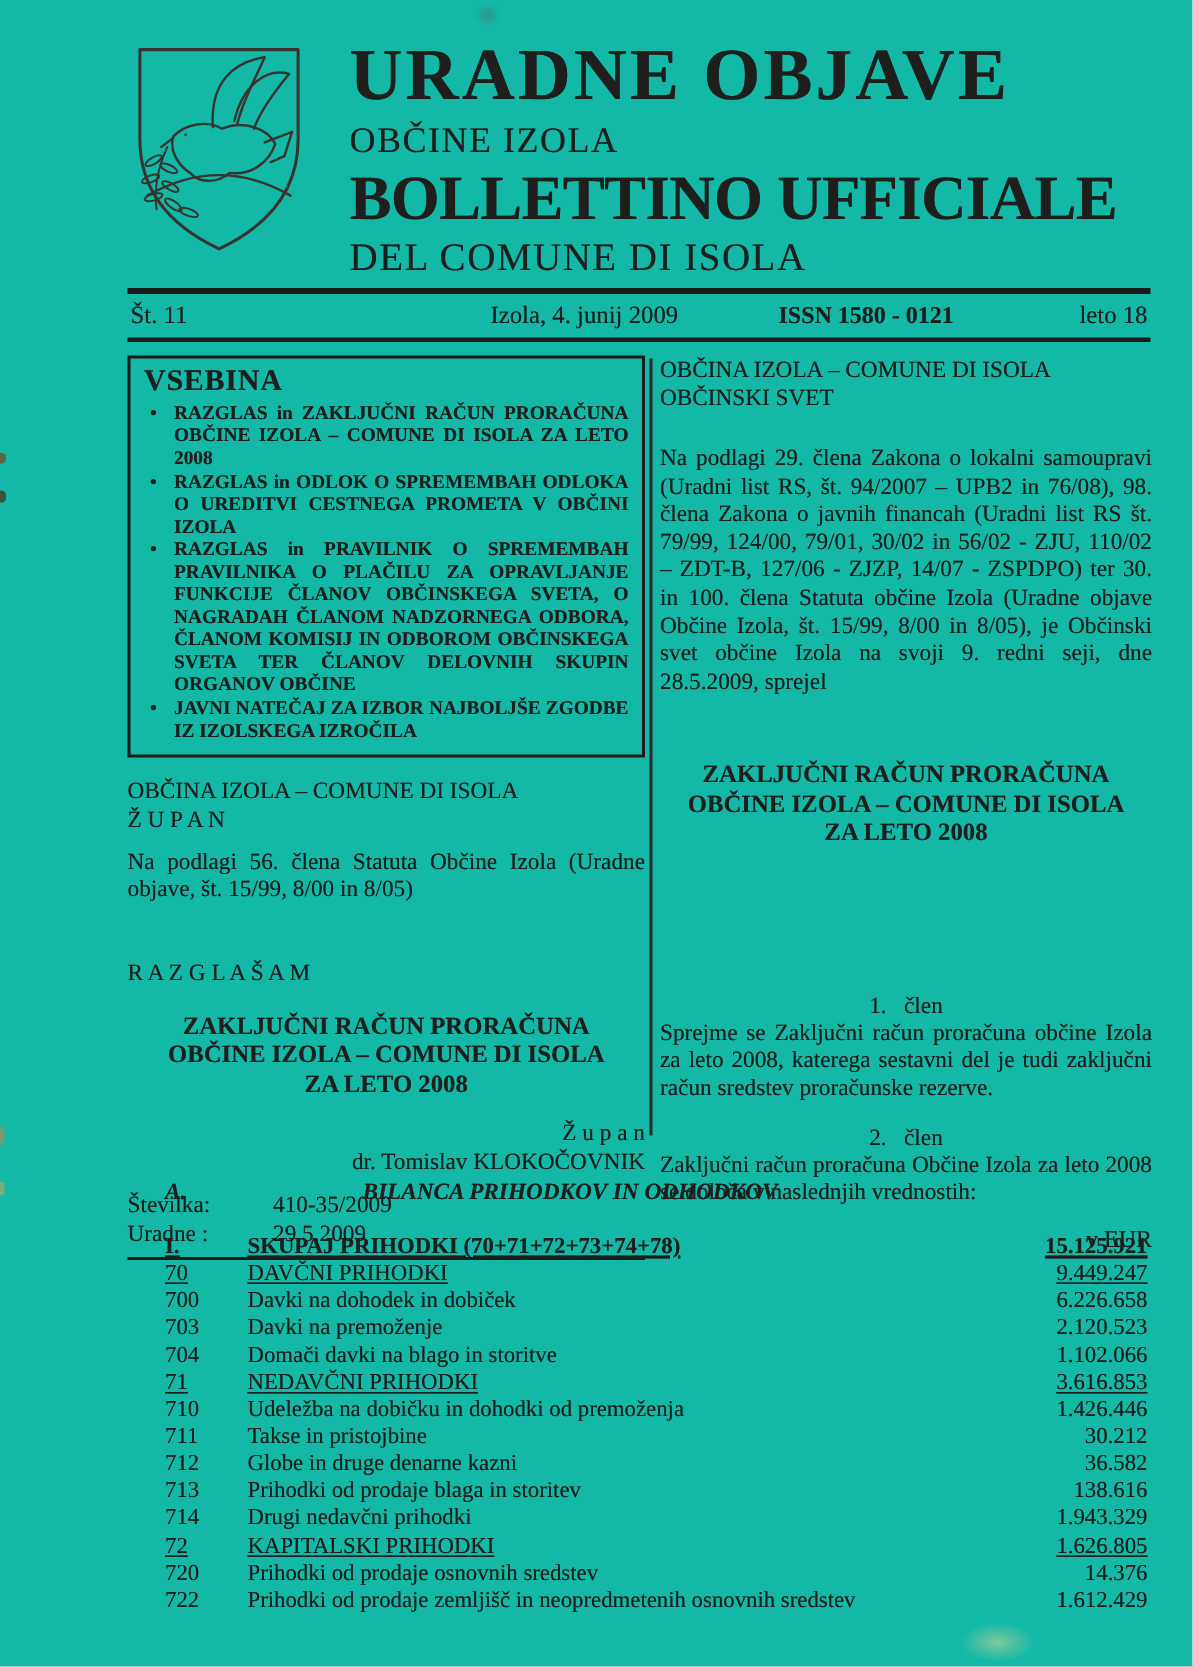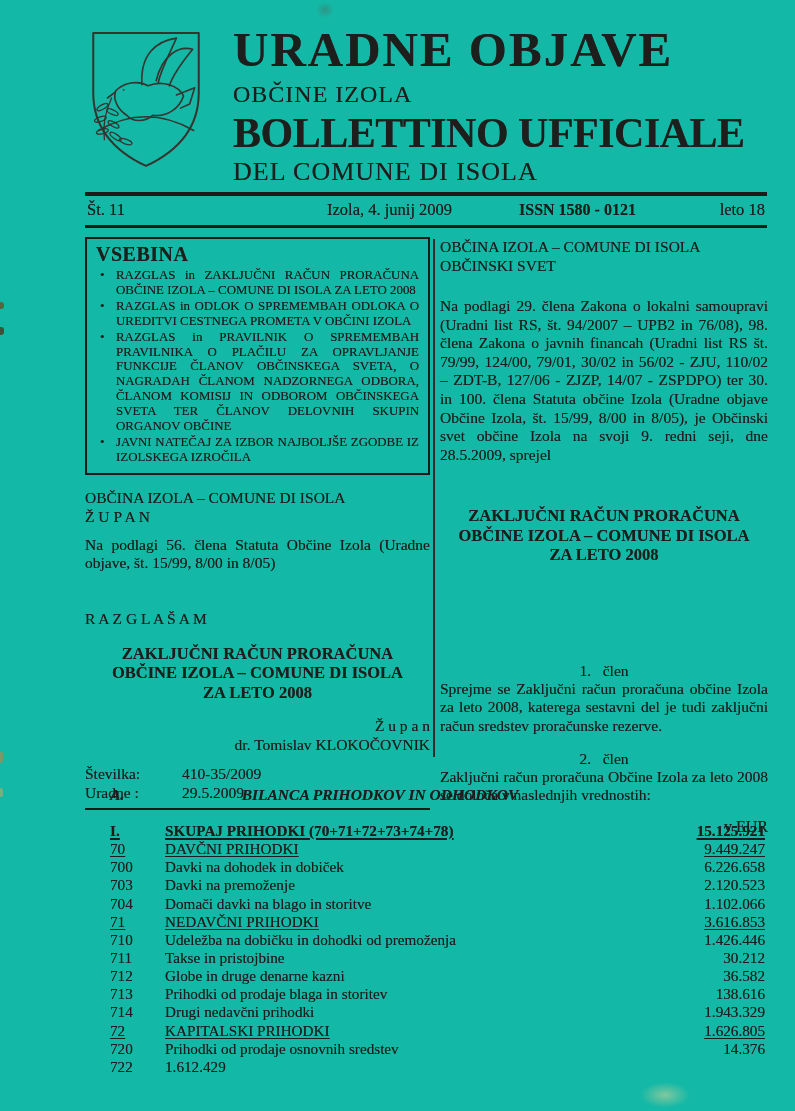--- a/index.html
+++ b/index.html
@@ -32,21 +32,21 @@
   .columns{position:absolute;top:237px;left:85px;width:683px;}
   .col-left{position:absolute;left:0;top:0;width:345px;}
   .col-right{position:absolute;left:355px;top:0;width:328px;}
   .col-divider{position:absolute;left:348px;top:2px;width:1.5px;height:518px;background:#2b2b29;}
   
   .toc-box{border:2px solid #1b1b19;padding:2px 9px 8px 9px;}
   .toc-title{font-size:20px;font-weight:bold;letter-spacing:0.5px;line-height:26px;}
   .toc-list{margin:0;padding:0;list-style:none;}
   .toc-list li{
     position:relative;padding-left:20px;margin-top:1px;
-    font-size:12.9px;line-height:14.9px;text-align:justify;
+    font-size:12.9px;line-height:14.9px;text-align:justify;font-weight:bold;
   }
   .toc-list li::before{content:"\2022";position:absolute;left:4px;}
   
   .org-line{font-size:15.5px;line-height:19px;}
   .body-par{font-size:15.5px;line-height:18.6px;text-align:justify;}
   .spaced{white-space:pre-wrap;}
   .act-title{font-size:16.5px;font-weight:bold;text-align:center;line-height:19.5px;}
   .sig-block{text-align:right;font-size:15.5px;line-height:19px;}
   .kv-row{display:flex;font-size:15.5px;line-height:19px;}
   .kv-label{width:97px;}
@@ -279,20 +279,21 @@
       </div>
 
       <div class="balance-row r-item">
         <span class="b-code">720</span>
         <span class="b-label">Prihodki od prodaje osnovnih sredstev</span>
         <span class="b-value">14.376</span>
       </div>
 
       <div class="balance-row r-item">
         <span class="b-code">722</span>
+        <span class="b-label">Prihodki od prodaje zemljišč in neopredmetenih osnovnih sredstev</span>
         <span class="b-value">1.612.429</span>
       </div>
     </div>
 
   <div class="artifact smudge-top"></div>
   <div class="artifact edge-mark-1"></div>
   <div class="artifact edge-mark-2"></div>
   <div class="artifact edge-mark-3"></div>
   <div class="artifact edge-mark-4"></div>
   <div class="artifact smudge-bottom"></div>

